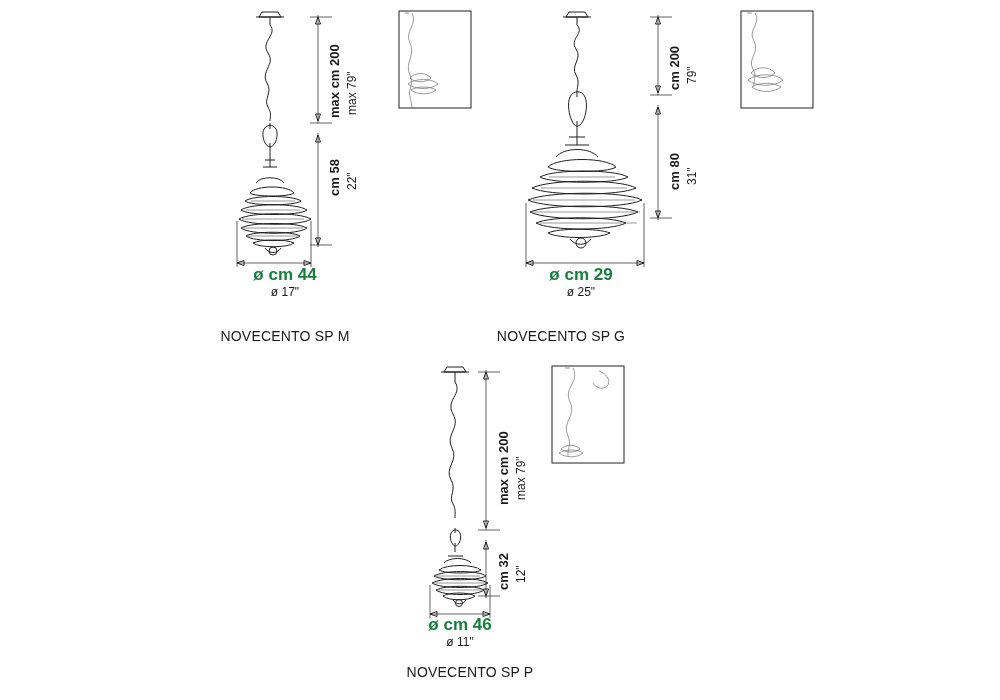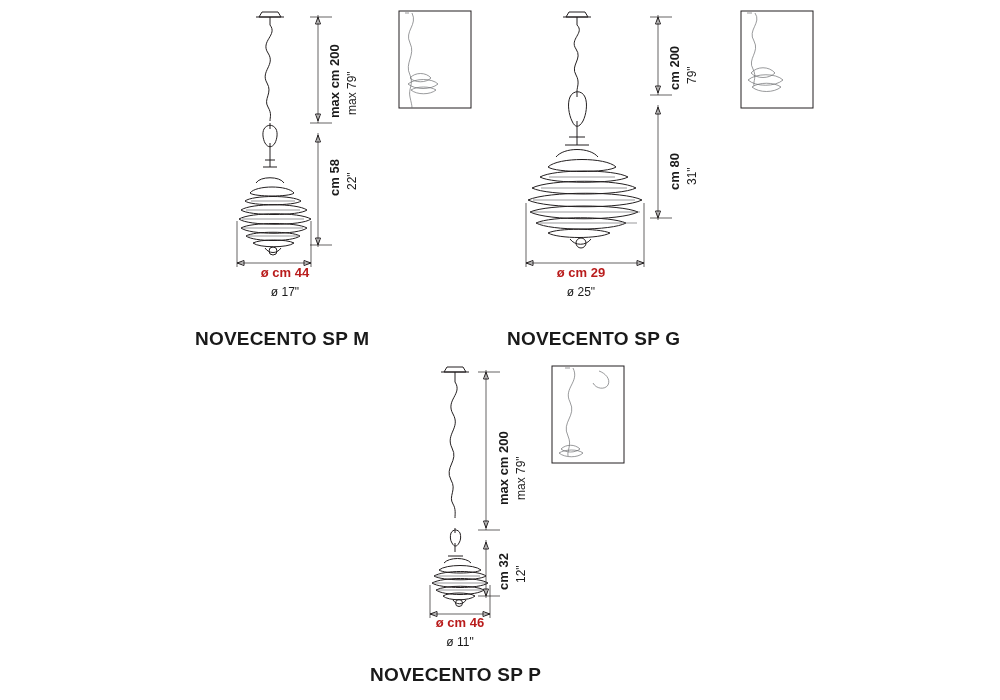--- a/index.html
+++ b/index.html
@@ -13,31 +13,32 @@
     position: relative;
     font-family: "Liberation Sans", sans-serif;
     color: #1a1a1a;
     overflow: hidden;
   }
   .diagram {
     position: absolute;
   }
   .label-model {
     position: absolute;
-    font-size: 19px;
+    font-size: 14px;
+    font-weight: normal;
+    letter-spacing: 0.2px;
+    color: #1a1a1a;
+    white-space: nowrap;
+    text-align: center;
+  }
+  .dim-diam-bold {
+    position: absolute;
+    font-size: 17px;
     font-weight: bold;
-    letter-spacing: 0.2px;
-    color: #1a1a1a;
-    white-space: nowrap;
-  }
-  .dim-diam-bold {
-    position: absolute;
-    font-size: 13px;
-    font-weight: bold;
-    color: #b91c1c;
+    color: #15803d;
     white-space: nowrap;
     text-align: center;
   }
   .dim-diam-in {
     position: absolute;
     font-size: 12px;
     font-weight: normal;
     color: #1a1a1a;
     white-space: nowrap;
     text-align: center;
@@ -210,21 +211,21 @@
 
 <div class="vert-label" style="left:665px; top:190px;">
   <span class="vert-bold">cm 80</span>
 </div>
 <div class="vert-label" style="left:682px; top:185px;">
   <span class="vert-reg">31"</span>
 </div>
 
 <div class="dim-diam-bold" style="left:491px; top:265px; width:180px;">ø cm 29</div>
 <div class="dim-diam-in" style="left:491px; top:285px; width:180px;">ø 25"</div>
-<div class="label-model" style="left:507px; top:328px; width:200px;">NOVECENTO SP G</div>
+<div class="label-model" style="left:461px; top:328px; width:200px;">NOVECENTO SP G</div>
 
 <div class="diagram" style="left:740px; top:10px; width:80px; height:100px;">
   <svg width="80" height="100" viewBox="0 0 80 100">
     <rect class="ln" x="1" y="1" width="72" height="97"></rect>
     <path class="ln-light" d="M15 3 c 7 10 -8 17 -1 28 c 6 11 -7 18 -1 28 c 4 8 0 12 1 17"></path>
     <path class="ln-light" d="M11 63 c 6 -7 18 -7 24 0 c -6 6 -18 6 -24 0 z"></path>
     <path class="ln-light" d="M8 70 c 8 -7 28 -7 35 0 c -8 7 -27 7 -35 0 z"></path>
     <path class="ln-light" d="M12 77 c 7 -5 22 -5 29 0 c -7 6 -22 6 -29 0 z"></path>
     <path class="ln-light" d="M7 3 h5"></path>
   </svg>

